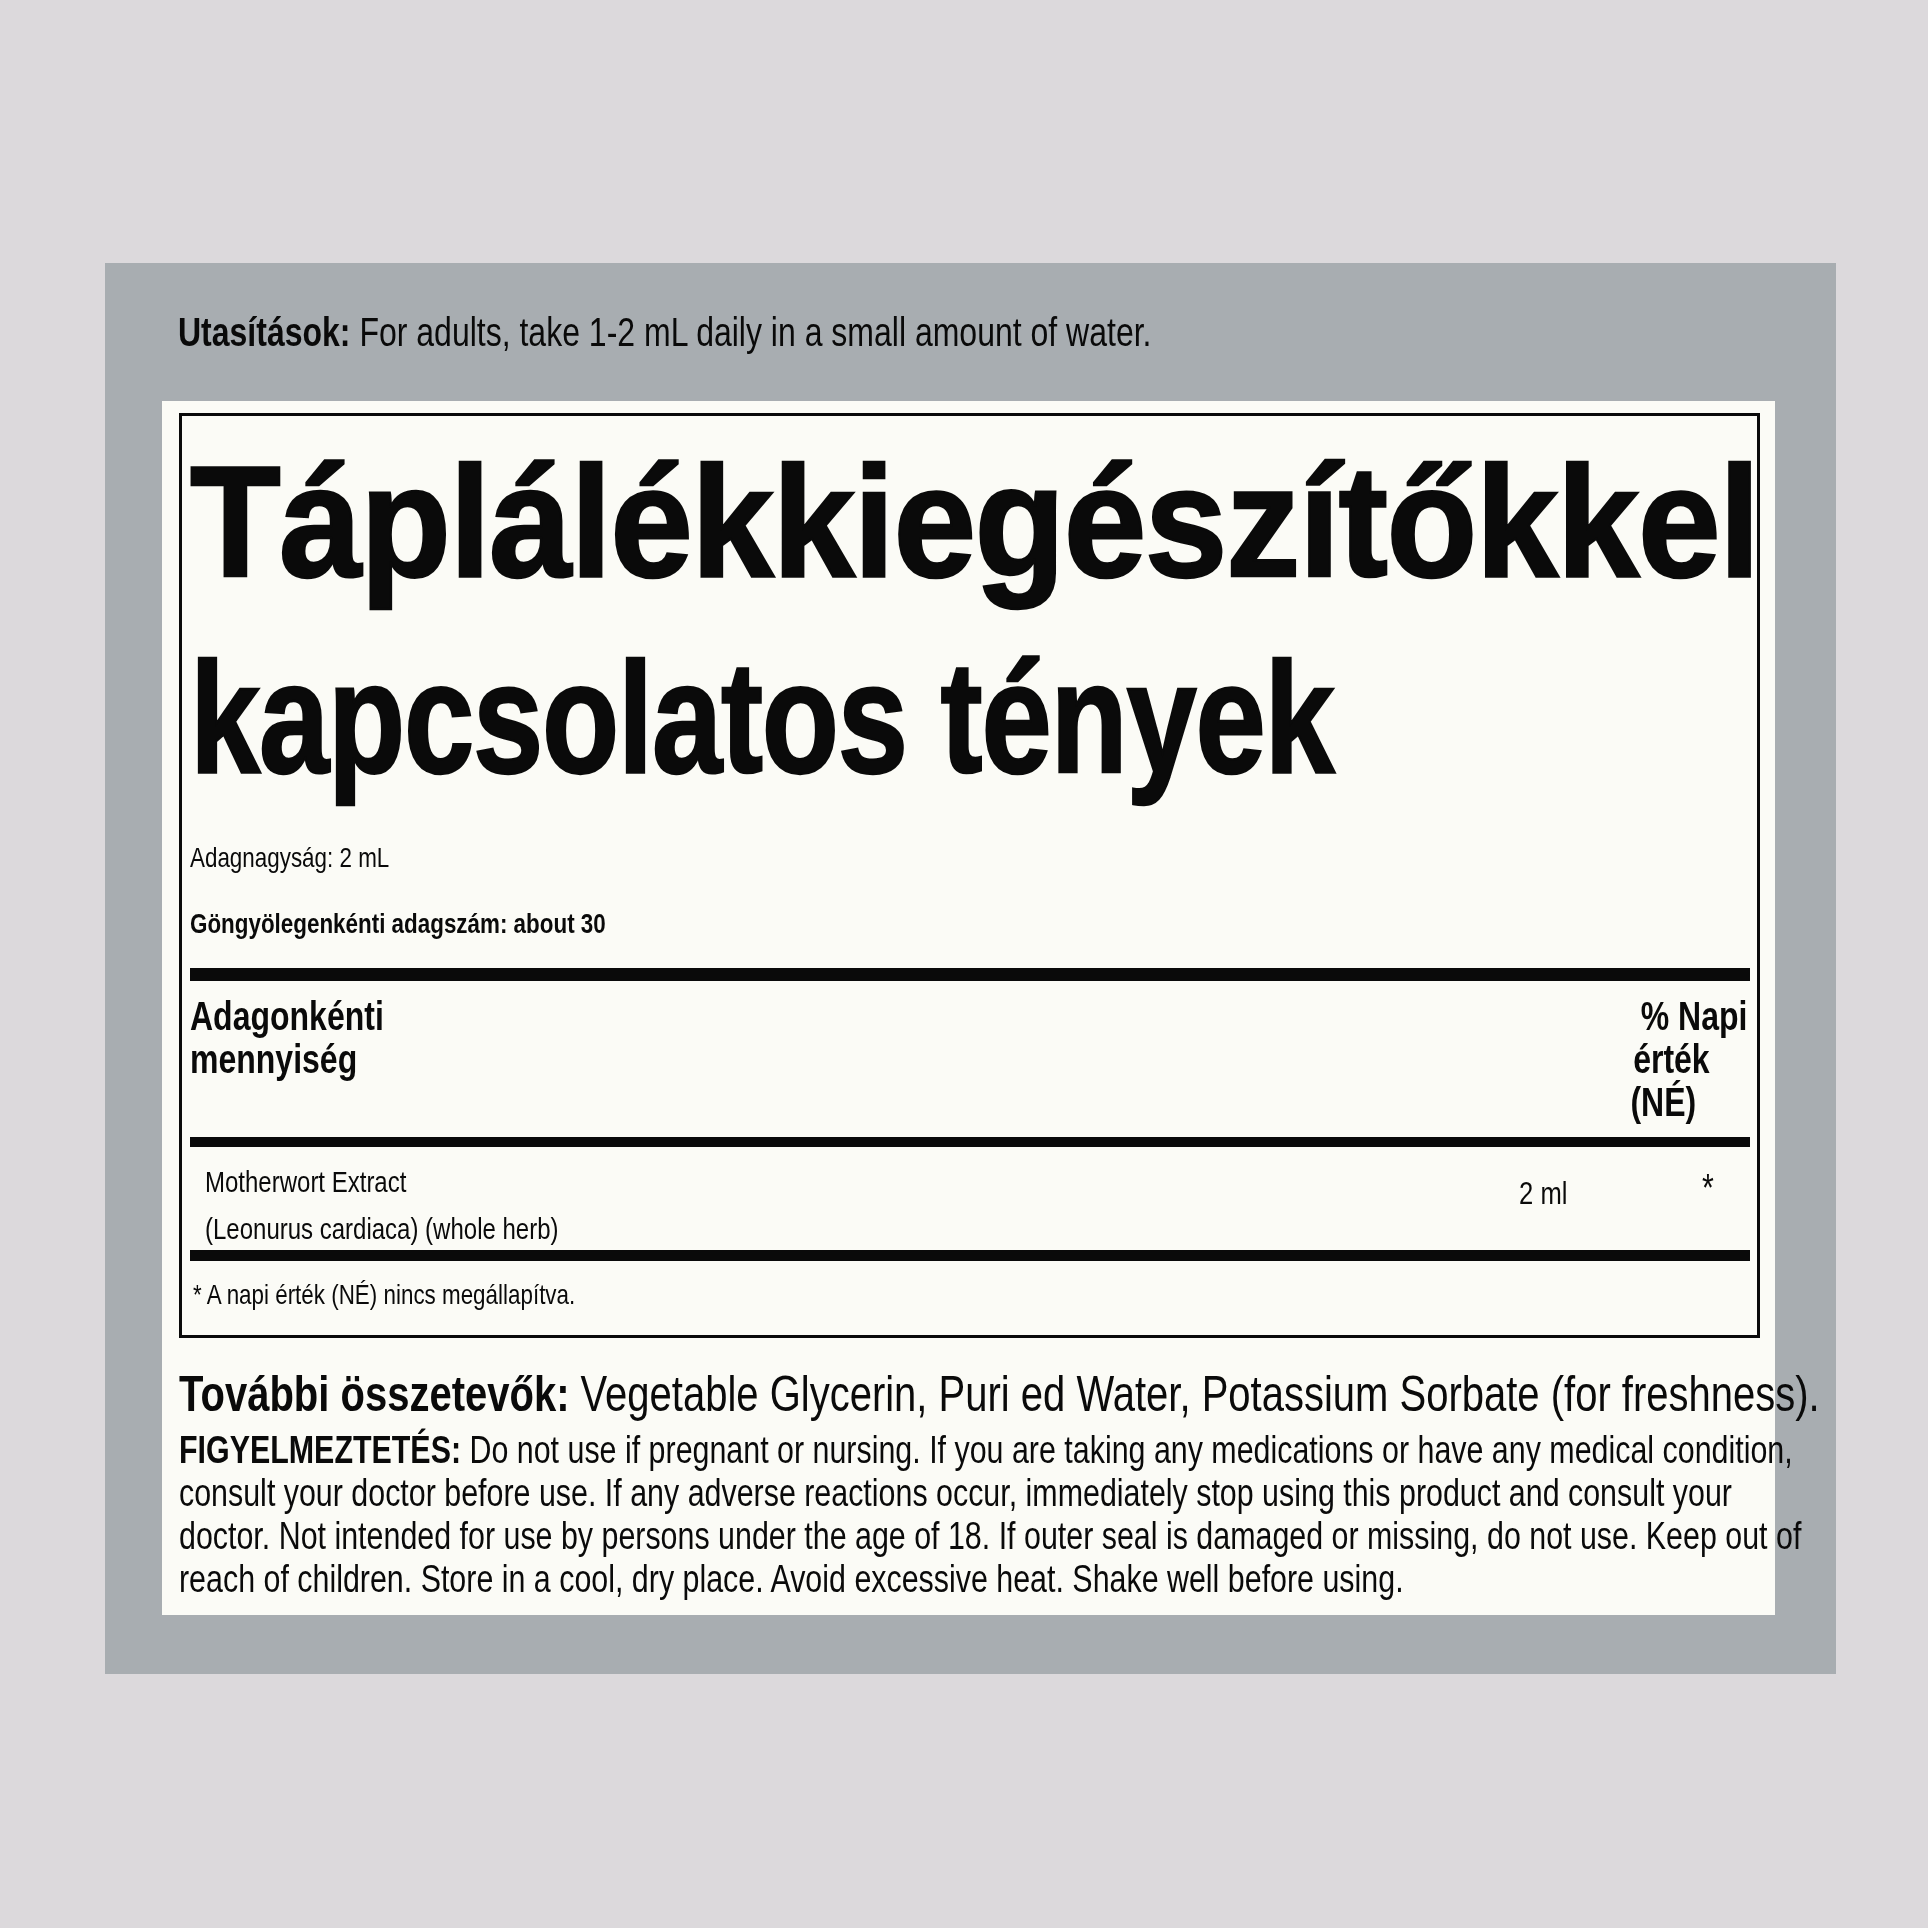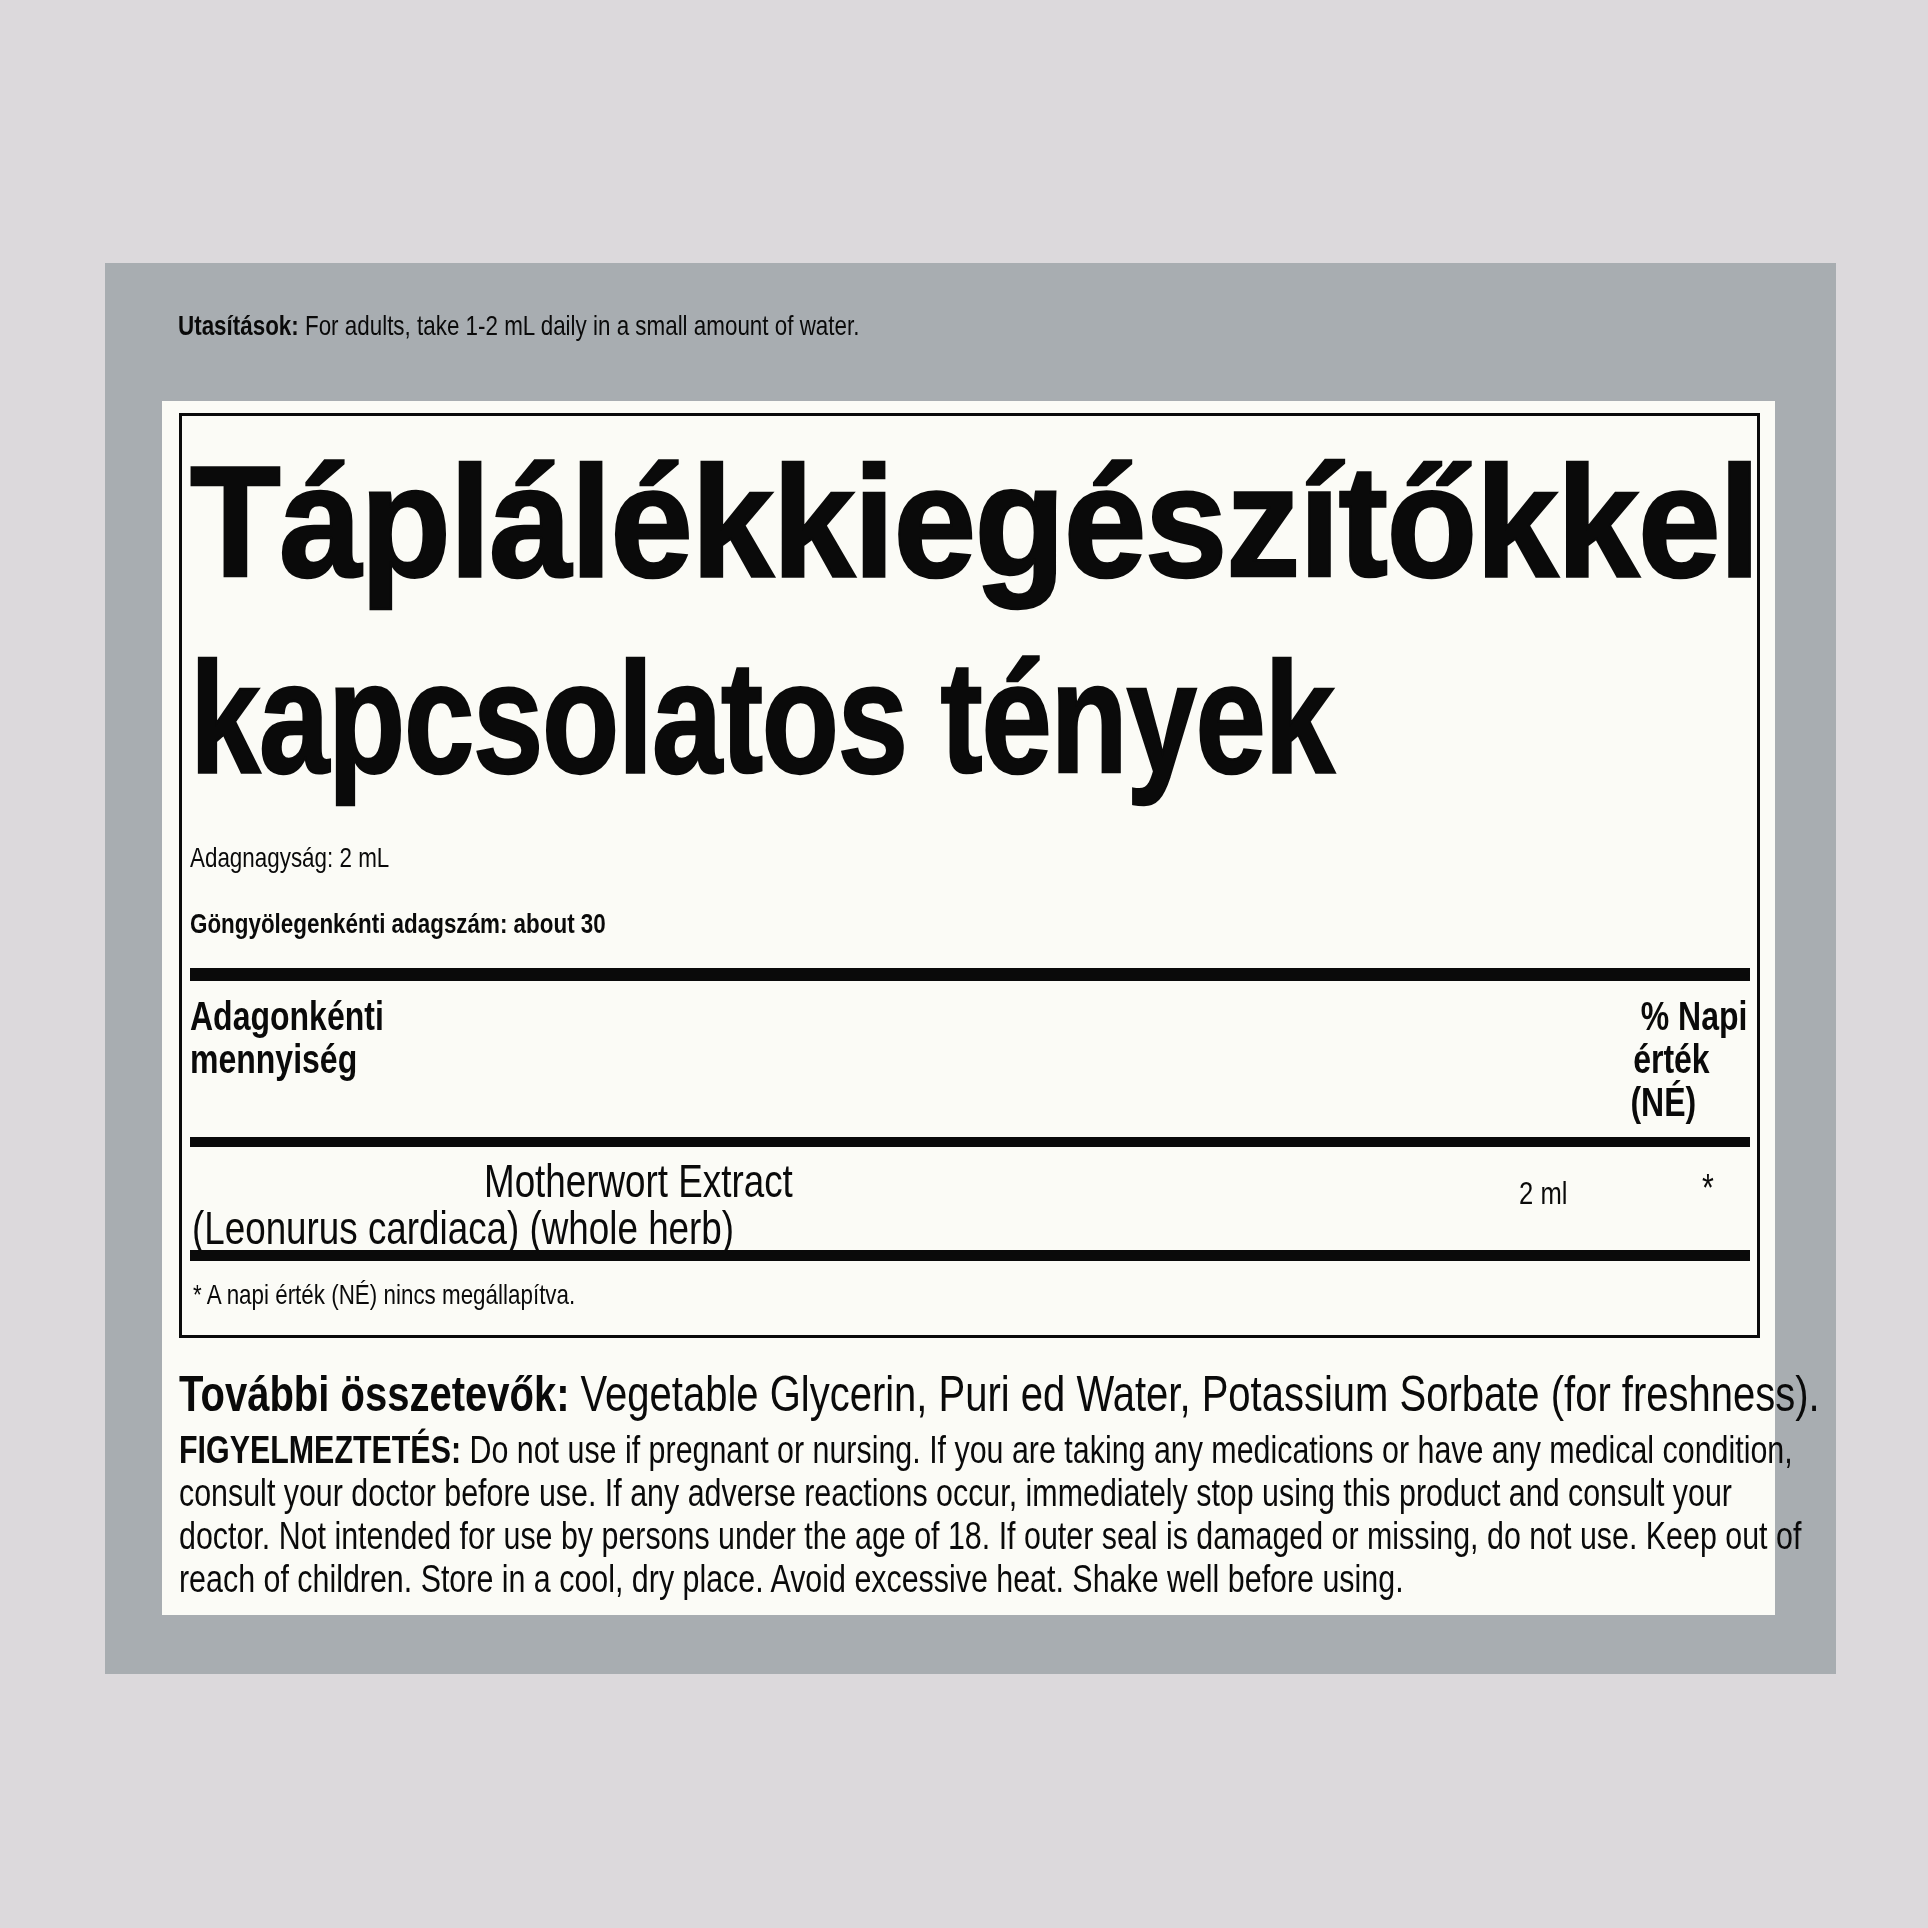--- a/index.html
+++ b/index.html
@@ -3,38 +3,38 @@
 <meta charset="utf-8">
 <style>
   html,body{margin:0;padding:0;background:#dcd9dc;}
   .stage{position:relative;width:1928px;height:1928px;background:#dcd9dc;overflow:hidden;
          font-family:"Liberation Sans","DejaVu Sans",sans-serif;color:#0a0a0a;}
   .panel{position:absolute;left:105px;top:263px;width:1731px;height:1411px;background:#a8adb1;}
   
   .cx{display:inline-block;white-space:nowrap;transform:scaleX(0.8);transform-origin:0 50%;}
   .cxr{display:inline-block;white-space:nowrap;transform:scaleX(0.8);transform-origin:100% 50%;}
   .b{font-weight:bold;}
-  .directions{position:absolute;left:73px;top:47px;font-size:28px;}
+  .directions{position:absolute;left:73px;top:47px;font-size:40px;}
   .label-card{position:absolute;left:57px;top:130px;width:1613px;height:1214px;background:#fbfbf6;margin-top:8px;}
   .facts-box{position:absolute;left:17px;top:12.2px;width:1581px;height:925px;
              border:3.8px solid #0a0a0a;box-sizing:border-box;overflow:hidden;background:#fbfbf6;}
   .ttl{position:absolute;left:7.5px;font-size:158px;font-weight:bold;line-height:1;
        -webkit-text-stroke:2.4px #0a0a0a;letter-spacing:-0.01em;}
   .ttl1{top:26px;transform:scaleX(0.94);transform-origin:0 0;white-space:nowrap;display:inline-block;}
   .ttl2{top:222px;transform:scaleX(0.80);transform-origin:0 0;white-space:nowrap;display:inline-block;}
   .serv{position:absolute;left:7.5px;font-size:28px;}
   .serv1{top:426px;}
   .serv2{top:492px;font-weight:bold;}
   .bar{position:absolute;left:7.5px;right:7.5px;background:#0a0a0a;}
   .bar1{top:552px;height:13px;}
   .rule{top:721px;height:9.4px;}
   .bar2{top:834px;height:11.3px;}
   .hleft{position:absolute;left:7.5px;top:579px;font-size:40px;font-weight:bold;line-height:43px;}
   .hright{position:absolute;right:9.4px;top:579px;font-size:40px;font-weight:bold;line-height:43px;text-align:left;}
-  .rname{position:absolute;left:10px;top:742px;font-size:46px;line-height:47px;text-align:right;}
+  .rname{position:absolute;left:23px;top:742px;font-size:30px;line-height:47px;}
   .ramt{position:absolute;right:190px;top:759px;font-size:32px;}
   .rdv{position:absolute;right:43px;top:751px;font-size:38px;}
   .fnote{position:absolute;left:11px;top:863px;font-size:28px;}
   .addl{position:absolute;left:17px;top:964px;font-size:50px;}
   .warn{position:absolute;left:17px;top:1028px;font-size:38px;line-height:43px;}
   .warn .wline{height:43px;}
 </style>
 </head>
 <body>
 

